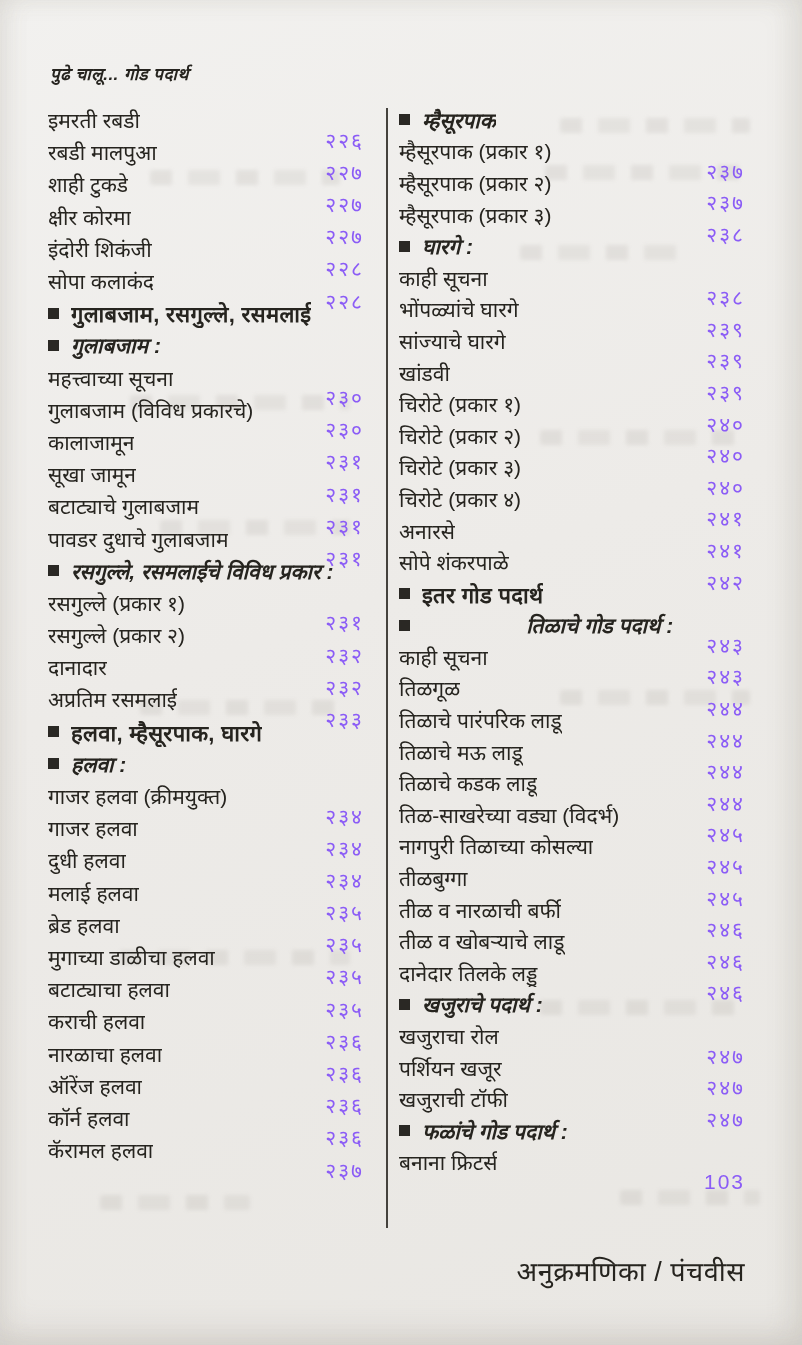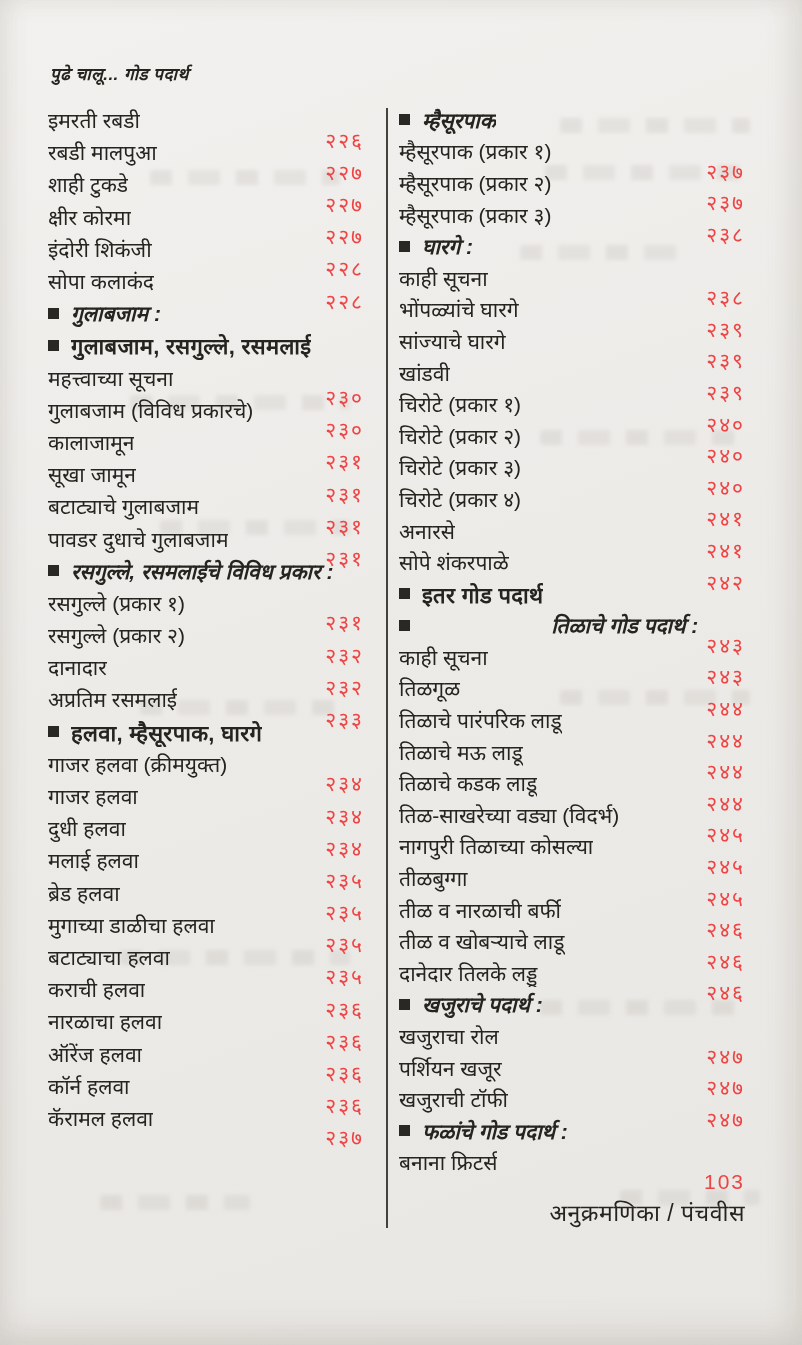--- a/index.html
+++ b/index.html
@@ -22,36 +22,36 @@
   .toc-col { position: absolute; top: 104px; }
   .toc-col.left  { left: 48px;  width: 316px; }
   .toc-col.right { left: 399px; width: 346px; text-align: right; }
   .row {
     display: flex; align-items: center; justify-content: space-between;
     color: #26241f; font-size: 21px; white-space: nowrap;
   }
   .left  .row { height: 32.2px; }
   .right .row { height: 31.6px; }
   .row .lbl { overflow: hidden; text-overflow: clip; }
-  .row .pg  { letter-spacing: 2px; padding-left: 8px; color: #ef4444; margin-top: 39px; }
+  .row .pg  { letter-spacing: 2px; padding-left: 8px; color: #8b5cf6; margin-top: 39px; }
   .row.section .lbl { font-weight: 700; font-size: 22px; letter-spacing: .3px; }
   .row.subsection .lbl { font-style: italic; font-weight: 600; }
   .row.section, .row.subsection { justify-content: flex-start; }
-  .row.subsection.haspg { justify-content: space-between; }
+  .row.subsection.haspg { justify-content: space-between; gap: 25px; }
   .bullet {
     width: 11px; height: 11px; background: #2a2824;
     display: inline-block; margin-right: 12px; flex: 0 0 auto;
   }
   .divider {
     position: absolute; left: 386px; top: 108px;
     width: 2px; height: 1120px; background: #45423d;
   }
   .page-footer {
-    position: absolute; right: 57px; top: 1196px;
-    font-size: 23px; color: #26241f; letter-spacing: .5px;
+    position: absolute; right: 57px; top: 1252px;
+    font-size: 27px; color: #26241f; letter-spacing: .5px;
   }
   
   .ghost {
     position: absolute; height: 15px; border-radius: 3px;
     background: repeating-linear-gradient(90deg, rgba(150,144,136,.55) 0 22px, rgba(150,144,136,0) 22px 38px, rgba(150,144,136,.45) 38px 70px, rgba(150,144,136,0) 70px 86px);
     opacity: .28; filter: blur(2px); pointer-events: none;
   }
 </style>
 </head>
 <body>
@@ -98,28 +98,28 @@
       <div class="row entry">
 
     <span class="lbl">इंदोरी शिकंजी</span>
     <span class="pg">२२८</span>
   </div>
       <div class="row entry">
 
     <span class="lbl">सोपा कलाकंद</span>
     <span class="pg">२२८</span>
   </div>
+      <div class="row section">
+    <span class="bullet"></span>
+    <span class="lbl">गुलाबजाम, रसगुल्ले, रसमलाई</span>
+
+  </div>
       <div class="row subsection">
     <span class="bullet"></span>
     <span class="lbl">गुलाबजाम :</span>
-
-  </div>
-      <div class="row section">
-    <span class="bullet"></span>
-    <span class="lbl">गुलाबजाम, रसगुल्ले, रसमलाई</span>
 
   </div>
       <div class="row entry">
 
     <span class="lbl">महत्त्वाच्या सूचना</span>
     <span class="pg">२३०</span>
   </div>
       <div class="row entry">
 
     <span class="lbl">गुलाबजाम (विविध प्रकारचे)</span>
@@ -168,20 +168,25 @@
       <div class="row entry">
 
     <span class="lbl">अप्रतिम रसमलाई</span>
     <span class="pg">२३३</span>
   </div>
       <div class="row section">
     <span class="bullet"></span>
     <span class="lbl">हलवा, म्हैसूरपाक, घारगे</span>
 
   </div>
+      <div class="row subsection">
+    <span class="bullet"></span>
+    <span class="lbl">हलवा :</span>
+
+  </div>
       <div class="row entry">
 
     <span class="lbl">गाजर हलवा (क्रीमयुक्त)</span>
     <span class="pg">२३४</span>
   </div>
       <div class="row entry">
 
     <span class="lbl">गाजर हलवा</span>
     <span class="pg">२३४</span>
   </div>

